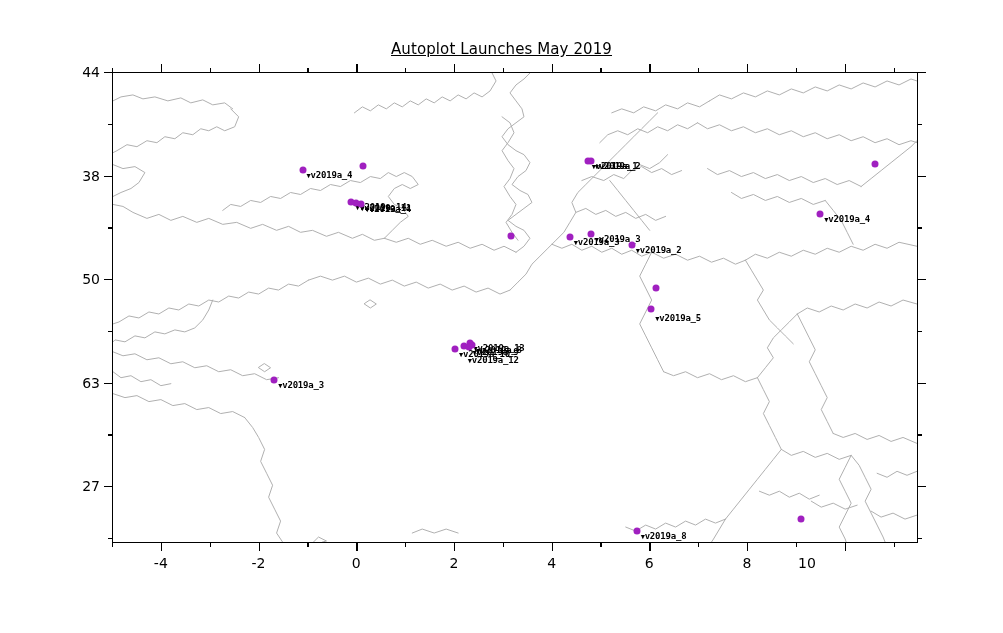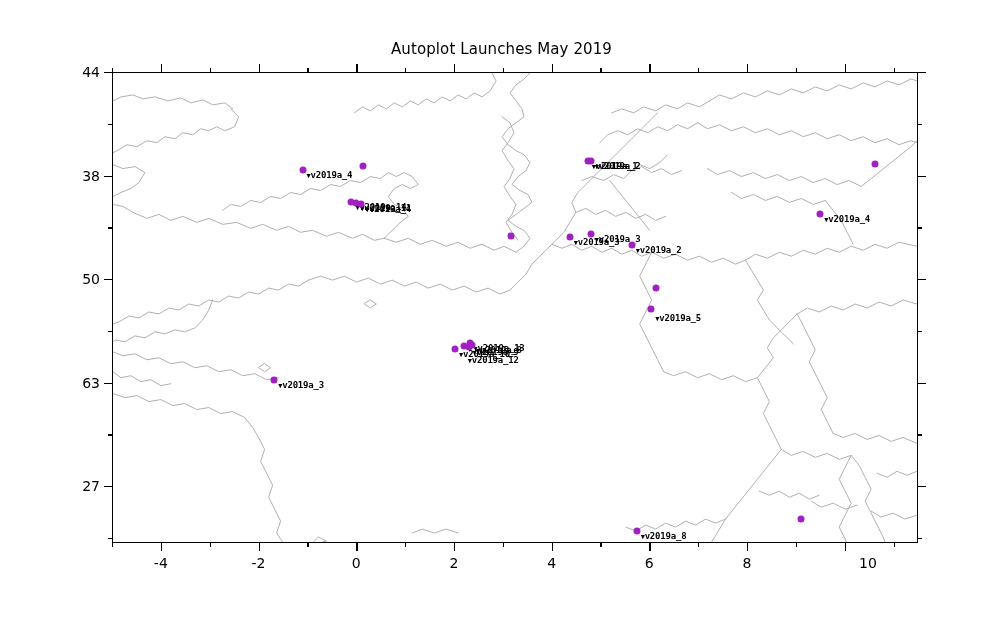--- a/index.html
+++ b/index.html
@@ -24,20 +24,21 @@
   #chart-title {
     position: absolute;
     left: 0;
     top: 40px;
     width: 1003px;
     text-align: center;
     font-size: 15px;
     color: #000000;
     font-family: "DejaVu Sans", sans-serif;
     letter-spacing: 0.1px;
+    text-decoration: underline;
   }
   #plot-area {
     position: absolute;
     left: 112px;
     top: 72px;
     width: 806px;
     height: 471px;
     border: 1.3px solid #000000;
     box-sizing: border-box;
     background: #ffffff;
@@ -238,21 +239,21 @@
       <div class="tick-x" style="left: 551.636px; top: 64px; height: 8px;"></div>
       <div class="ticklabel-x" style="left: 551.636px; top: 555px;">4</div>
       <div class="tick-x" style="left: 649.333px; top: 543px; height: 8px;"></div>
       <div class="tick-x" style="left: 649.333px; top: 64px; height: 8px;"></div>
       <div class="ticklabel-x" style="left: 649.333px; top: 555px;">6</div>
       <div class="tick-x" style="left: 747.03px; top: 543px; height: 8px;"></div>
       <div class="tick-x" style="left: 747.03px; top: 64px; height: 8px;"></div>
       <div class="ticklabel-x" style="left: 747.03px; top: 555px;">8</div>
       <div class="tick-x" style="left: 844.727px; top: 543px; height: 8px;"></div>
       <div class="tick-x" style="left: 844.727px; top: 64px; height: 8px;"></div>
-      <div class="ticklabel-x" style="left: 868px; top: 555px;">10</div>
+      <div class="ticklabel-x" style="left: 807px; top: 555px;">10</div>
       <div class="tick-x" style="left: 112px; top: 543px; height: 4px;"></div>
       <div class="tick-x" style="left: 112px; top: 68px; height: 4px;"></div>
       <div class="tick-x" style="left: 209.697px; top: 543px; height: 4px;"></div>
       <div class="tick-x" style="left: 209.697px; top: 68px; height: 4px;"></div>
       <div class="tick-x" style="left: 307.394px; top: 543px; height: 4px;"></div>
       <div class="tick-x" style="left: 307.394px; top: 68px; height: 4px;"></div>
       <div class="tick-x" style="left: 405.091px; top: 543px; height: 4px;"></div>
       <div class="tick-x" style="left: 405.091px; top: 68px; height: 4px;"></div>
       <div class="tick-x" style="left: 502.788px; top: 543px; height: 4px;"></div>
       <div class="tick-x" style="left: 502.788px; top: 68px; height: 4px;"></div>

